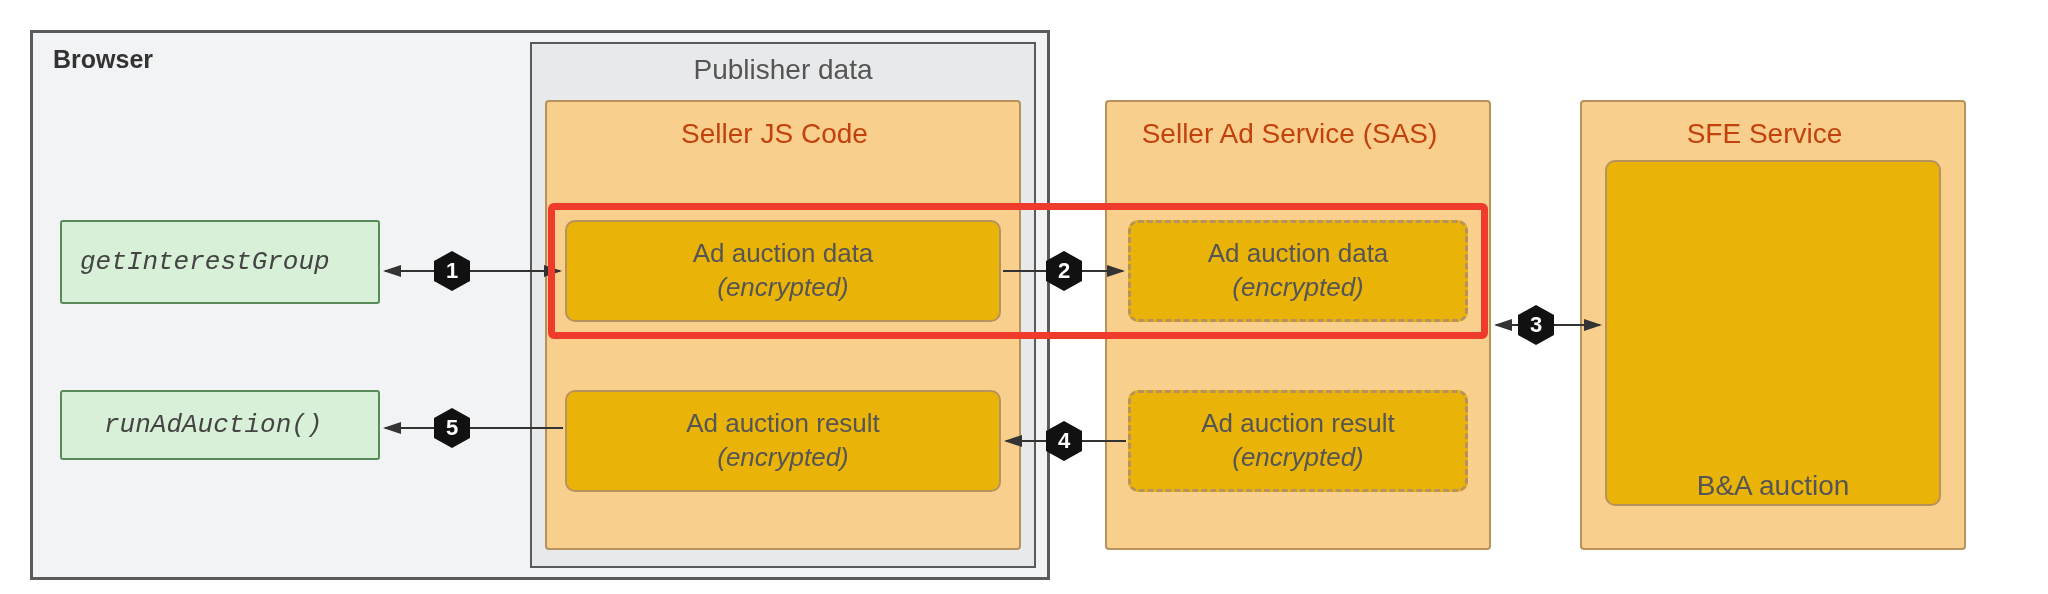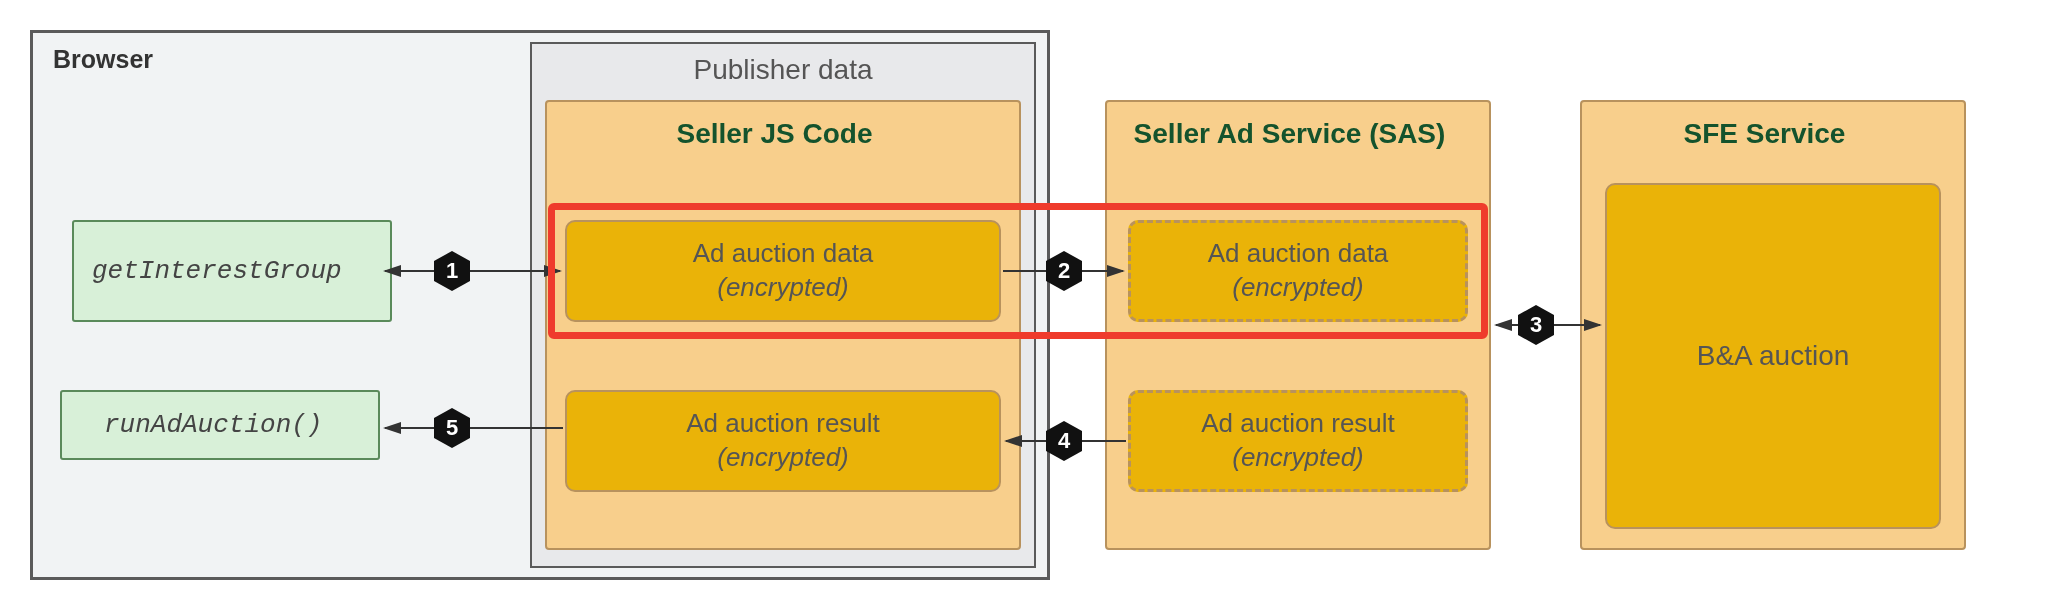--- a/index.html
+++ b/index.html
@@ -73,44 +73,44 @@
     height: 450px;
   }
   .sfe-box {
     left: 1560px;
     top: 80px;
     width: 386px;
     height: 450px;
   }
   .orange-title {
     font-size: 28px;
-    font-weight: bold;
-    color: #14532d;
+    font-weight: normal;
+    color: #c2410c;
     text-align: center;
     padding: 16px 17px 10px 0;
   }
   .green-box {
     position: absolute;
     background: #d8f0d8;
     border: 2px solid #5a8a5a;
     border-radius: 3px;
     display: flex;
     align-items: center;
     justify-content: flex-start;
     padding-left: 18px;
     font-family: "Courier New", monospace;
     font-style: italic;
     font-size: 26px;
     color: #444;
   }
   .gig-box {
-    left: 52px;
+    left: 40px;
     top: 200px;
     width: 320px;
-    height: 102px;
+    height: 84px;
   }
   .run-box {
     left: 40px;
     top: 370px;
     width: 320px;
     height: 70px;
     padding-left: 42px;
   }
   .cream-box {
     position: absolute;
@@ -125,21 +125,21 @@
     color: #555;
     text-align: center;
     line-height: 1.3;
   }
   .cream-box .sub { font-style: italic; }
   .dashed { border-style: dashed; border-width: 3px; }
   .ad-data-js   { left: 545px;  top: 200px; width: 436px; height: 102px; }
   .ad-result-js { left: 545px;  top: 370px; width: 436px; height: 102px; }
   .ad-data-sas  { left: 1108px; top: 200px; width: 340px; height: 102px; }
   .ad-result-sas{ left: 1108px; top: 370px; width: 340px; height: 102px; }
-  .ba-auction   { left: 1585px; top: 163px; width: 336px; height: 346px; font-size: 28px; }
+  .ba-auction   { left: 1585px; top: 140px; width: 336px; height: 346px; font-size: 28px; justify-content: flex-end; }
 
   .red-outline {
     position: absolute;
     left: 528px;
     top: 183px;
     width: 940px;
     height: 136px;
     border: 7px solid #ef3b2c;
     border-radius: 6px;
     z-index: 50;

